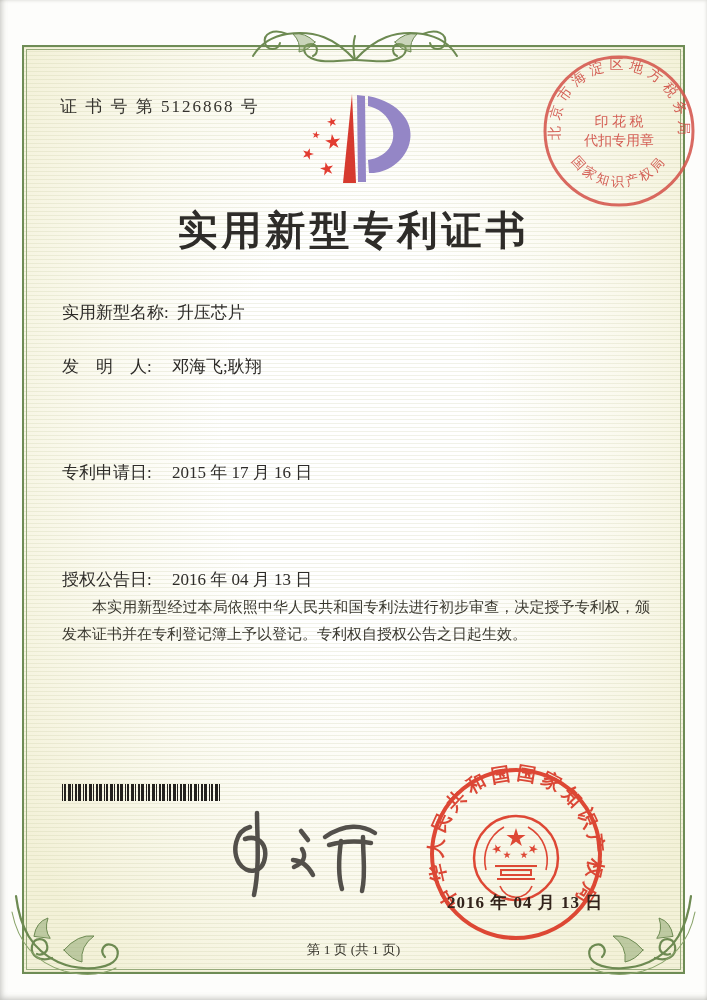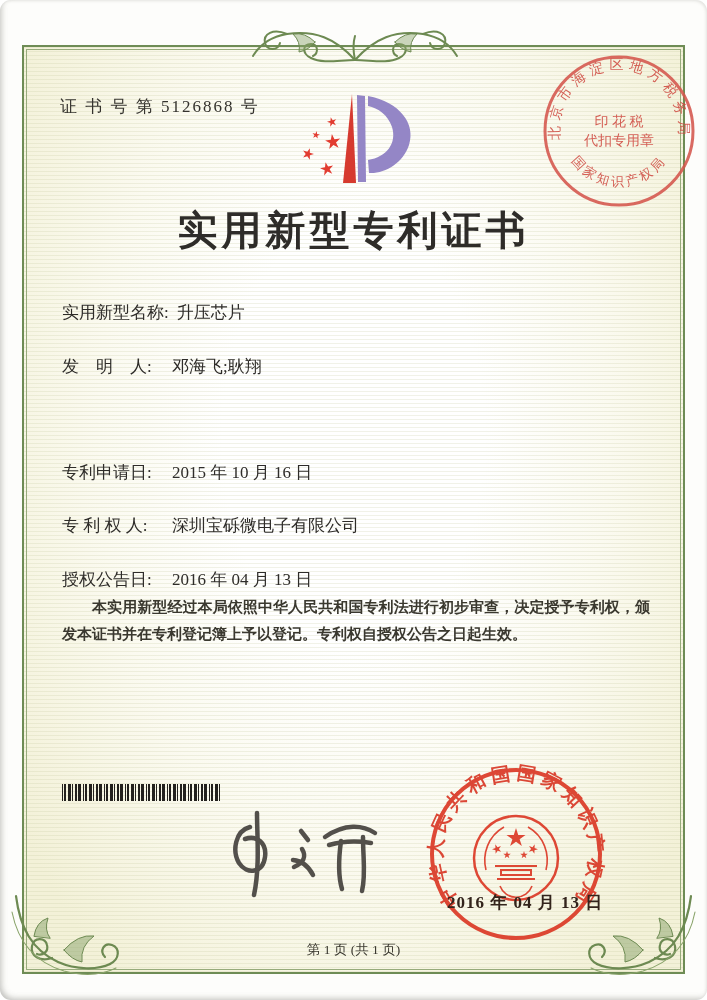--- a/index.html
+++ b/index.html
@@ -2,39 +2,38 @@
 <html><head>
 <meta charset="utf-8">
 <style>
   html,body{margin:0;padding:0;background:#ffffff;}
   .photo{
     position:relative;width:707px;height:1000px;overflow:hidden;
     background:#fdfdfb;
     box-shadow:inset 4px -4px 6px -3px rgba(110,110,105,.45), inset -2px 2px 3px -1px rgba(150,150,145,.25);
     font-family:"Liberation Serif","DejaVu Serif",serif;
     color:#2b2b28;
-    border-radius:11px;
   }
   .frame{
     position:absolute;left:22px;top:45px;width:659px;height:925px;
     border:2px solid #6e8c55;
     background:
       repeating-linear-gradient(180deg, rgba(190,195,150,.22) 0 1px, rgba(0,0,0,0) 1px 4px),
       radial-gradient(ellipse at 50% 42%, #ffffff 28%, #fbfaf0 55%, #f3f1d8 88%);
   }
   .frame-inner{position:absolute;inset:2px;border:1px solid #97ab7b;}
   .content{position:absolute;inset:0;z-index:3;}
   .ornament{position:absolute;z-index:4;pointer-events:none;}
   .cert-no{position:absolute;left:60px;top:95px;font-size:17px;letter-spacing:2px;color:#35332e;}
   .title{position:absolute;left:0;right:0;top:203px;text-align:center;
          font-size:40px;font-weight:bold;letter-spacing:4px;color:#2e2c29;}
   .field{position:absolute;left:62px;font-size:17px;white-space:nowrap;color:#2e2c29;}
   .flabel{display:inline-block;min-width:102px;}
   .fvalue{margin-left:8px;}
-  .body{position:absolute;left:62px;top:594px;width:588px;font-size:15px;line-height:26.5px;color:#3a382f;text-align:justify;font-weight:bold;}
+  .body{position:absolute;left:62px;top:594px;width:588px;font-size:15px;line-height:26.5px;color:#3a382f;text-align:justify;}
   .body p{margin:0;text-indent:2em;}
   .barcode{position:absolute;left:62px;top:784px;width:204px;height:17px;display:flex;align-items:stretch;}
   .barcode div{background:#23211e;}
   .signer{position:absolute;left:80px;top:836px;font-family:"Liberation Sans","DejaVu Sans",sans-serif;
           font-size:17px;line-height:30px;color:#33312c;}
   .seal-date{position:absolute;left:447px;top:891px;font-size:17px;font-weight:bold;letter-spacing:1px;color:#33241c;z-index:6;}
   .footer{position:absolute;left:0;right:0;top:941px;text-align:center;font-size:13.5px;color:#3a382f;}
   svg text{font-family:"Liberation Serif","DejaVu Serif",serif;}
   .seal-svg{position:absolute;z-index:5;}
 </style>
@@ -122,24 +121,21 @@
 
     <div class="title">实用新型专利证书</div>
 
     <div class="field" style="top:301px">
       <span class="flabel">实用新型名称:</span><span class="fvalue">升压芯片</span>
     </div>
     <div class="field" style="top:355px">
       <span class="flabel">发　明　人:</span><span class="fvalue">邓海飞;耿翔</span>
     </div>
     <div class="field" style="top:461px">
-      <span class="flabel">专利申请日:</span><span class="fvalue">2015 年 10 月 16 日</span>
-    </div>
-    <div class="field" style="top:514px">
-      <span class="flabel">专 利 权 人:</span><span class="fvalue">深圳宝砾微电子有限公司</span>
+      <span class="flabel">专利申请日:</span><span class="fvalue">2015 年 17 月 16 日</span>
     </div>
     <div class="field" style="top:568px">
       <span class="flabel">授权公告日:</span><span class="fvalue">2016 年 04 月 13 日</span>
     </div>
 
     <div class="body">
       <p>本实用新型经过本局依照中华人民共和国专利法进行初步审查，决定授予专利权，颁发本证书并在专利登记簿上予以登记。专利权自授权公告之日起生效。</p>
     </div>
 
     <div class="barcode">

